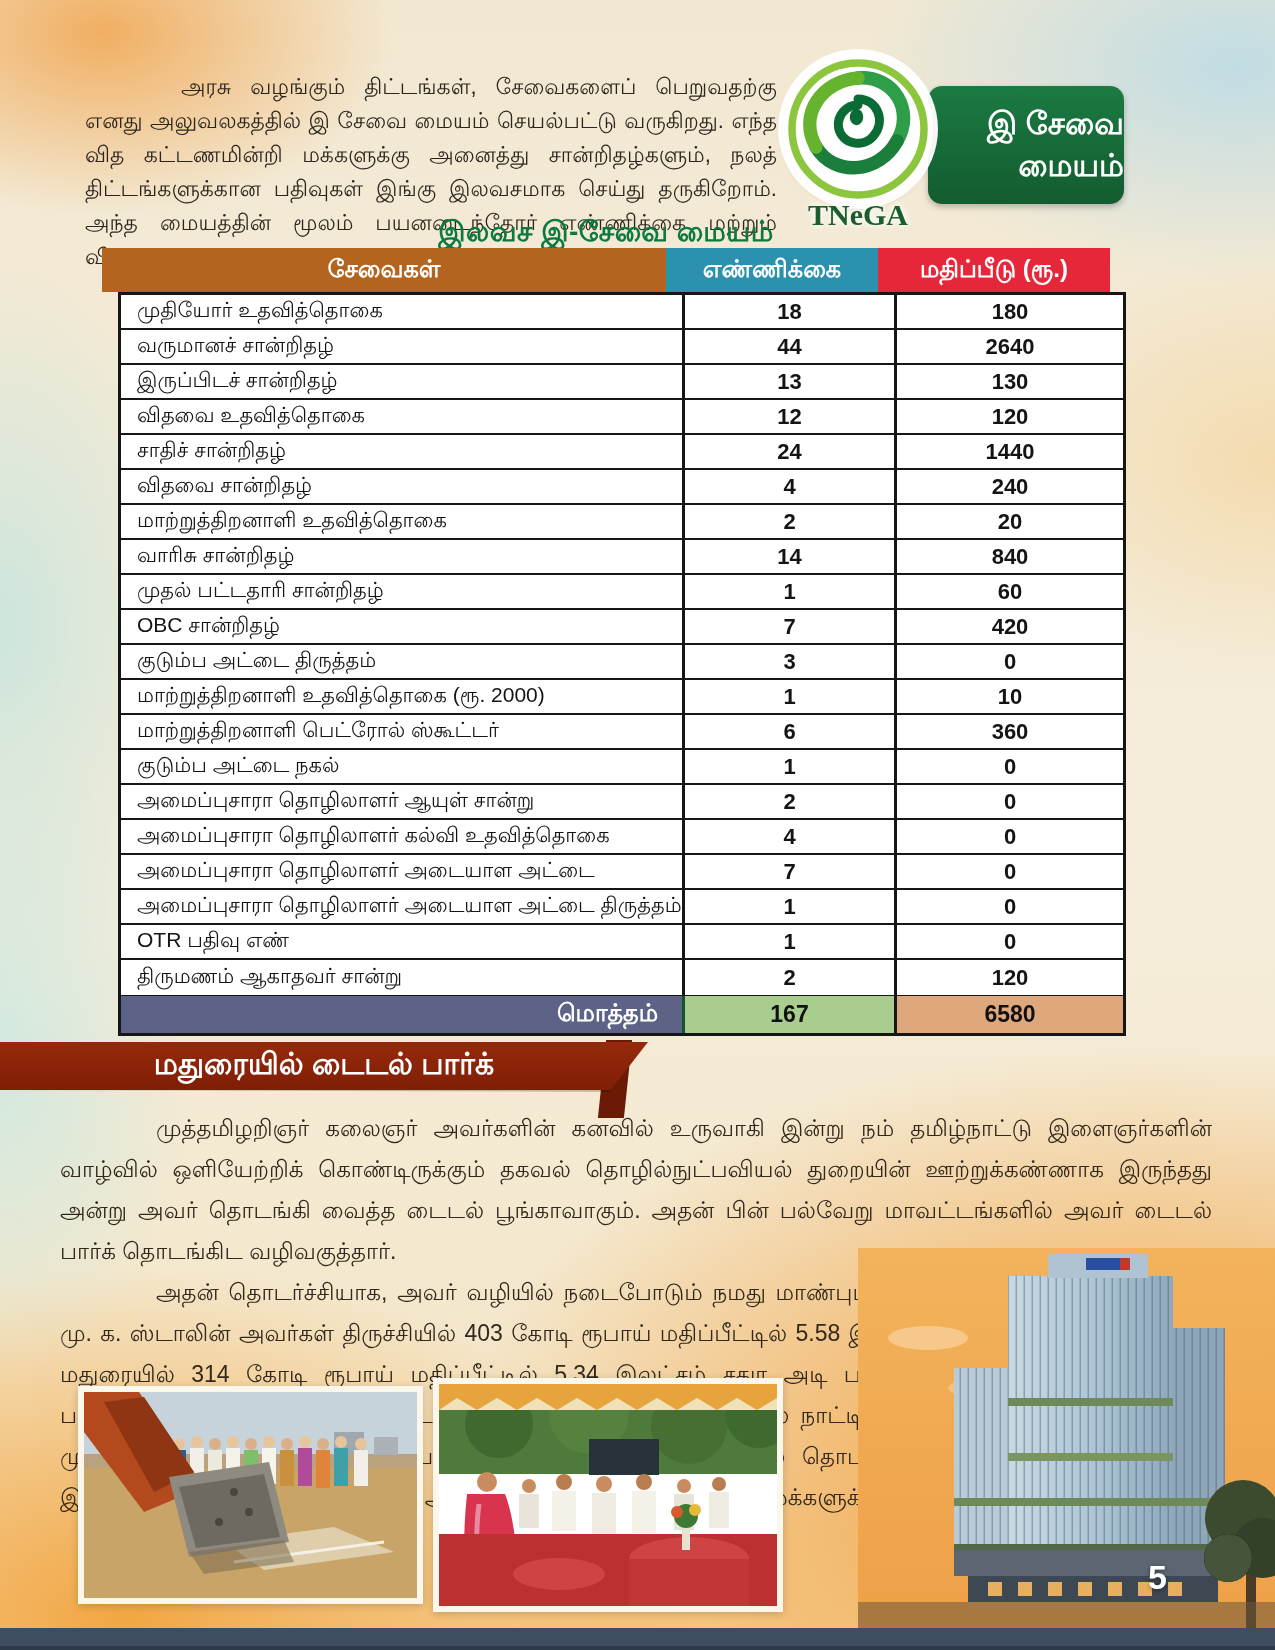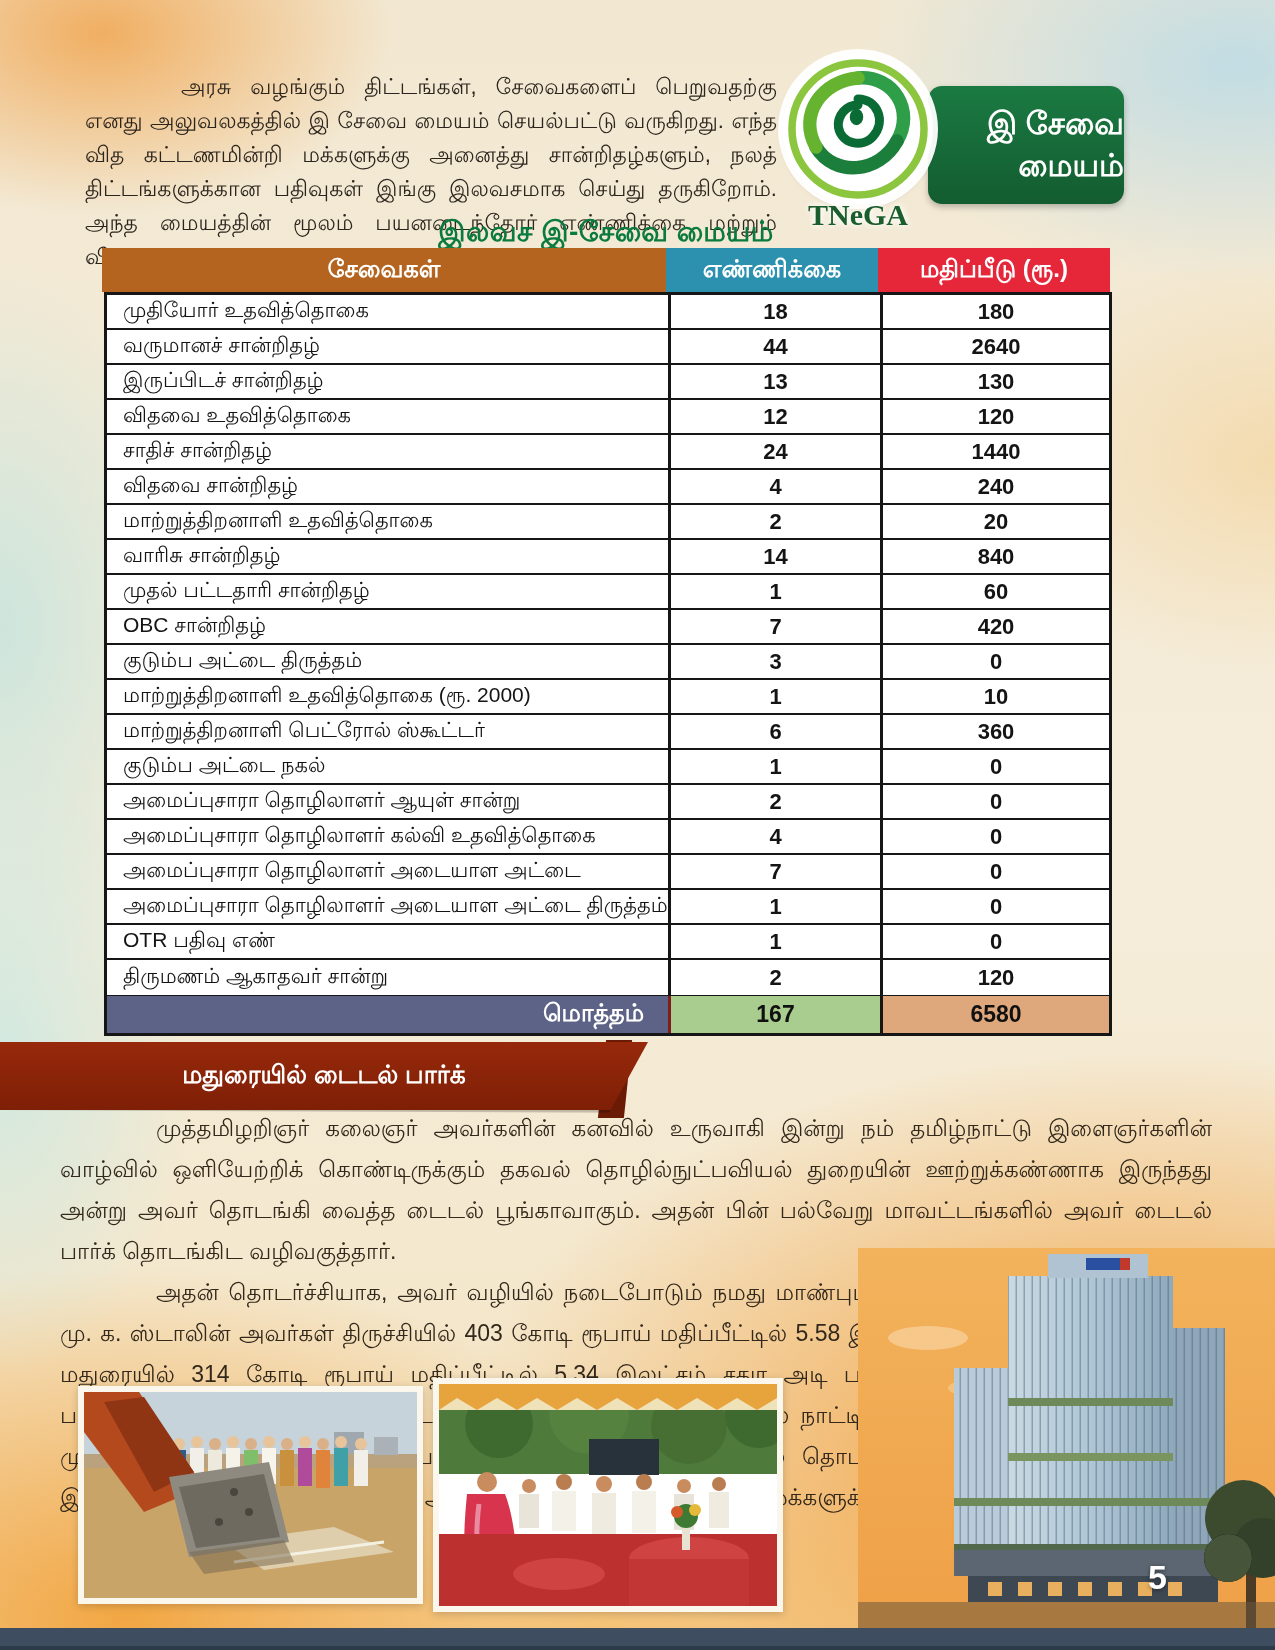--- a/index.html
+++ b/index.html
@@ -48,39 +48,39 @@
     color:#0A7A3E;font-size:28px;font-weight:bold;letter-spacing:.5px;
   }
   
   .thead{position:absolute;left:102px;top:248px;width:1008px;height:44px;display:grid;
     grid-template-columns:564px 212px 232px;}
   .th{display:flex;align-items:center;justify-content:center;color:#fff;font-weight:bold;font-size:24px;}
   .th-services{background:#B4641E;}
   .th-count{background:#2B91AF;}
   .th-value{background:#E62639;}
   .tbody{
-    position:absolute;left:104px;top:292px;width:1008px;
+    position:absolute;left:118px;top:292px;width:1008px;
     border:3px solid #161616;box-sizing:border-box;background:#fff;
   }
   .trow{display:grid;grid-template-columns:561px 212px 229px;height:35px;border-bottom:2px solid #161616;box-sizing:border-box;}
   .trow:last-of-type{border-bottom:none;}
   .cell{display:flex;align-items:center;box-sizing:border-box;font-size:21px;color:#141414;background:#fff;}
   .c-label{padding-left:16px;}
   .c-count,.c-value{justify-content:center;border-left:3px solid #161616;font-weight:bold;font-size:22px;}
   .trow-total{display:grid;grid-template-columns:561px 212px 229px;height:38px;box-sizing:border-box;border-top:1px solid #161616;}
   .t-label{display:flex;align-items:center;justify-content:flex-end;padding-right:24px;background:#5D6386;color:#fff;font-weight:bold;font-size:24px;box-sizing:border-box;padding-left:48px;}
-  .t-count{display:flex;align-items:center;justify-content:center;background:#A9CD8E;border-left:3px solid #7f1d1d;font-weight:bold;font-size:23px;color:#111;box-sizing:border-box;}
+  .t-count{display:flex;align-items:center;justify-content:center;background:#A9CD8E;border-left:3px solid #14532d;font-weight:bold;font-size:23px;color:#111;box-sizing:border-box;}
   .t-value{display:flex;align-items:center;justify-content:center;background:#DFA87C;border-left:3px solid #161616;font-weight:bold;font-size:23px;color:#111;box-sizing:border-box;}
   
   .ribbon{
-    position:absolute;left:0;top:1042px;width:648px;height:68px;z-index:2;
+    position:absolute;left:0;top:1042px;width:648px;height:48px;z-index:2;
     background:linear-gradient(180deg,#97290B,#7E1F06);
     clip-path:polygon(0 0,100% 0,94% 104%,0 100%);
     display:flex;align-items:center;justify-content:center;
-    color:#fff;font-weight:bold;font-size:25px;
+    color:#fff;font-weight:bold;font-size:30px;
     box-shadow:0 4px 6px rgba(0,0,0,.25);
   }
   .ribbon-fold{
     position:absolute;left:602px;top:1040px;width:26px;height:78px;z-index:1;
     background:#6B1A05;transform:skewX(-6deg);
   }
   
   .body-text{position:absolute;left:60px;top:1108px;width:1152px;color:#32281B;
     font-size:23px;line-height:41px;text-align:justify;}
   .body-text p{margin:0;text-indent:96px;}

